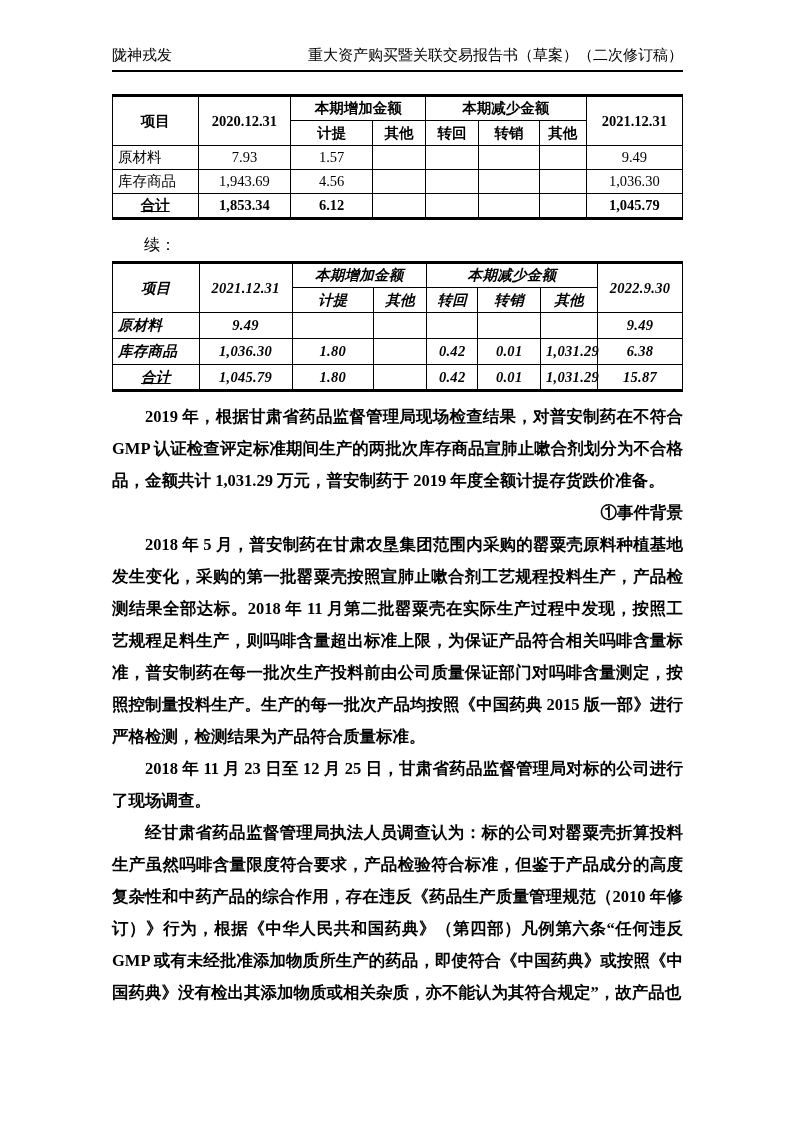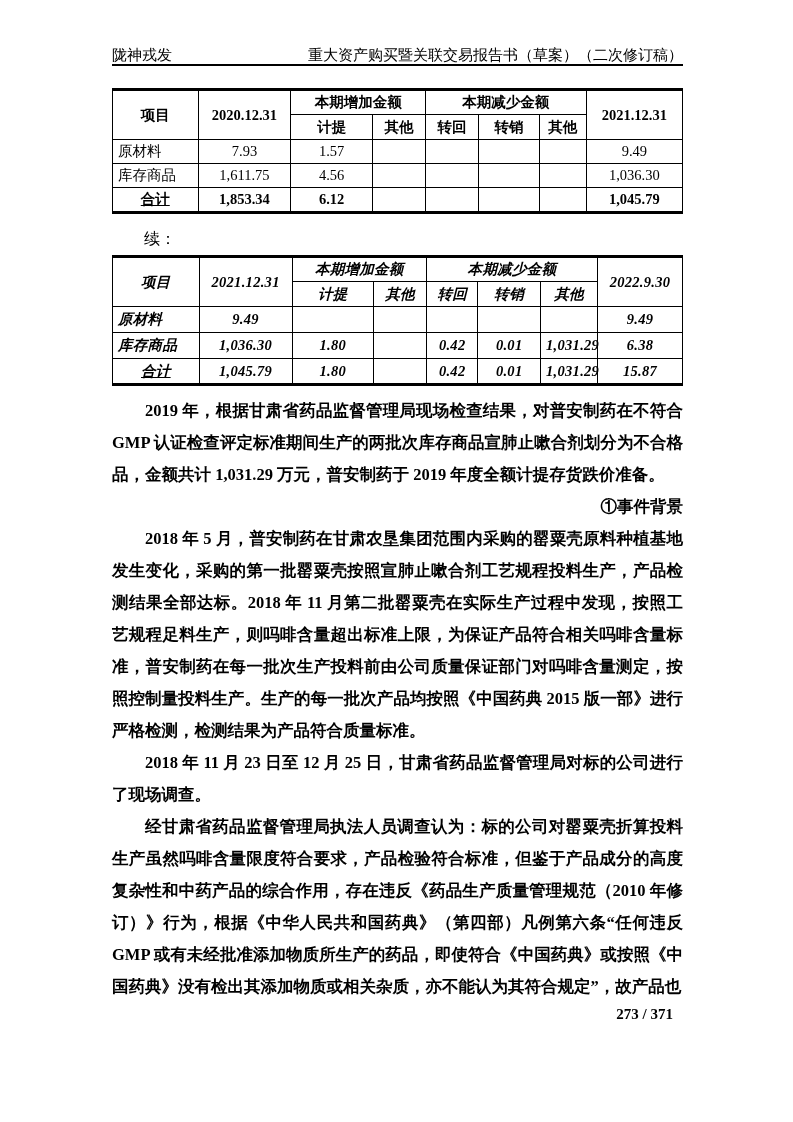--- a/index.html
+++ b/index.html
@@ -9,21 +9,21 @@
     overflow: hidden;
     color: #000;
     font-family: "Liberation Serif", "DejaVu Serif", serif;
     position: relative;
   }
   .page { padding: 46px 110px 0 112px; }
 
   
   .doc-header {
     display: flex; justify-content: space-between; align-items: flex-end;
-    border-bottom: 2px solid #000; 
+    border-bottom: 2px solid #000; padding-bottom: 6px;
     font-size: 15px; line-height: 1.2;
   }
 
   
   .data-table {
     width: 100%; border-collapse: collapse; table-layout: fixed;
     margin-top: 22px;
     border-top: 3px solid #000; border-bottom: 3px solid #000;
     font-size: 14.5px;
   }
@@ -99,21 +99,21 @@
         <td class="cell-num">7.93</td>
         <td class="cell-num">1.57</td>
         <td class="cell-num"></td>
         <td class="cell-num"></td>
         <td class="cell-num"></td>
         <td class="cell-num"></td>
         <td class="cell-num">9.49</td>
       </tr>
       <tr>
         <td class="cell-item">库存商品</td>
-        <td class="cell-num">1,611.75</td>
+        <td class="cell-num">1,943.69</td>
         <td class="cell-num">4.56</td>
         <td class="cell-num"></td>
         <td class="cell-num"></td>
         <td class="cell-num"></td>
         <td class="cell-num"></td>
         <td class="cell-num">1,036.30</td>
       </tr>
       <tr class="total-row">
         <td class="cell-item">合计</td>
         <td class="cell-num">1,853.34</td>
@@ -191,15 +191,14 @@
   </table>
 
   <div class="body-text">
     <p class="para">2019 年，根据甘肃省药品监督管理局现场检查结果，对普安制药在不符合 GMP 认证检查评定标准期间生产的两批次库存商品宣肺止嗽合剂划分为不合格品，金额共计 1,031.29 万元，普安制药于 2019 年度全额计提存货跌价准备。</p>
     <p class="sub-heading">①事件背景</p>
     <p class="para">2018 年 5 月，普安制药在甘肃农垦集团范围内采购的罂粟壳原料种植基地发生变化，采购的第一批罂粟壳按照宣肺止嗽合剂工艺规程投料生产，产品检测结果全部达标。2018 年 11 月第二批罂粟壳在实际生产过程中发现，按照工艺规程足料生产，则吗啡含量超出标准上限，为保证产品符合相关吗啡含量标准，普安制药在每一批次生产投料前由公司质量保证部门对吗啡含量测定，按照控制量投料生产。生产的每一批次产品均按照《中国药典 2015 版一部》进行严格检测，检测结果为产品符合质量标准。</p>
     <p class="para">2018 年 11 月 23 日至 12 月 25 日，甘肃省药品监督管理局对标的公司进行了现场调查。</p>
     <p class="para">经甘肃省药品监督管理局执法人员调查认为：标的公司对罂粟壳折算投料生产虽然吗啡含量限度符合要求，产品检验符合标准，但鉴于产品成分的高度复杂性和中药产品的综合作用，存在违反《药品生产质量管理规范（2010 年修订）》行为，根据《中华人民共和国药典》（第四部）凡例第六条“任何违反 GMP 或有未经批准添加物质所生产的药品，即使符合《中国药典》或按照《中国药典》没有检出其添加物质或相关杂质，亦不能认为其符合规定”，故产品也</p>
   </div>
 
-  <div class="page-footer">273 / 371</div>
 
 </div>
 
 </body></html>

